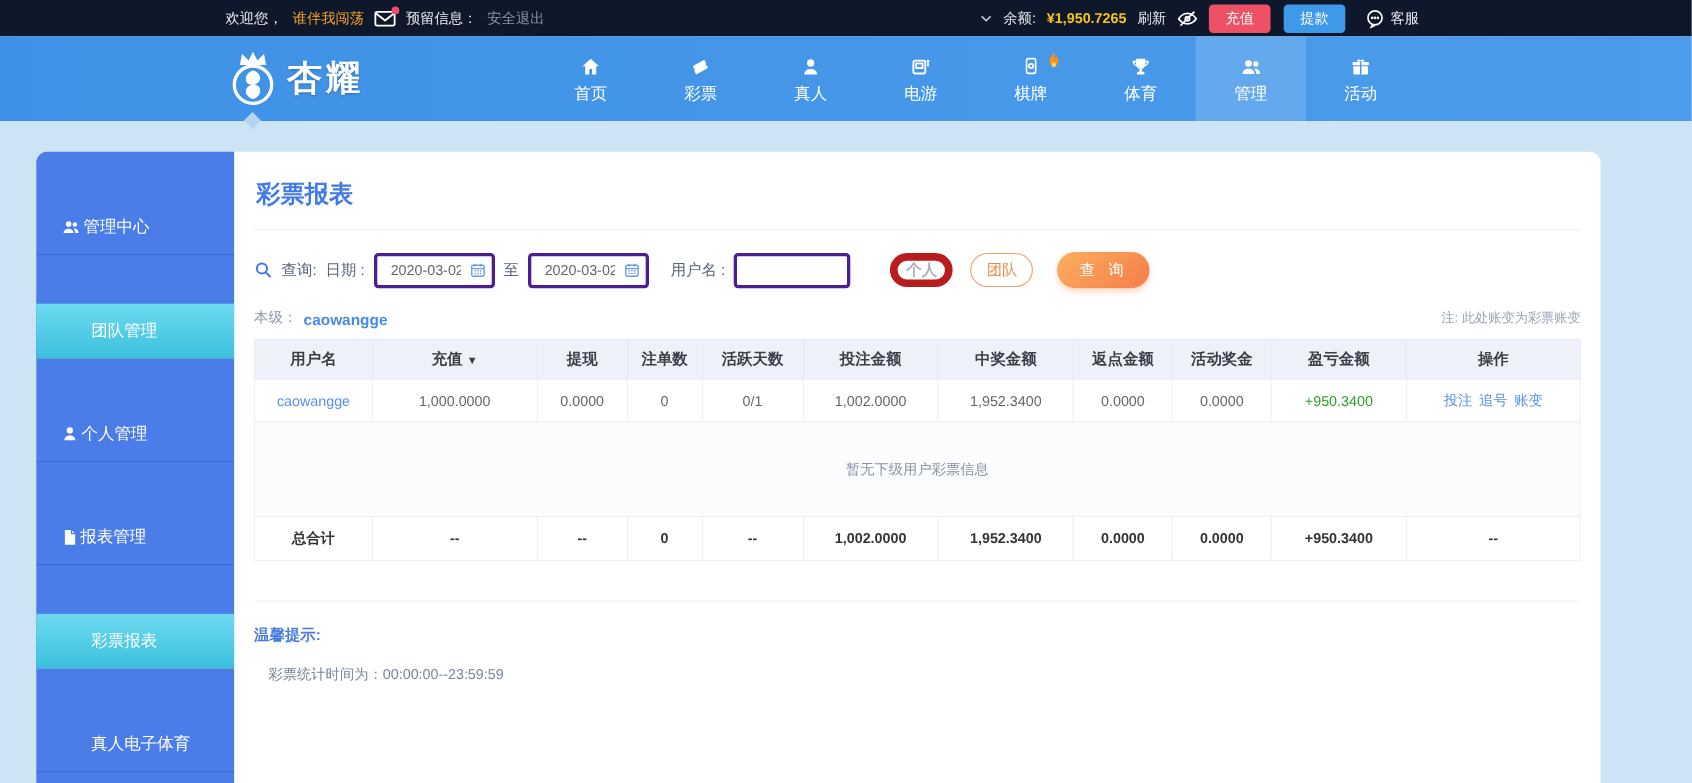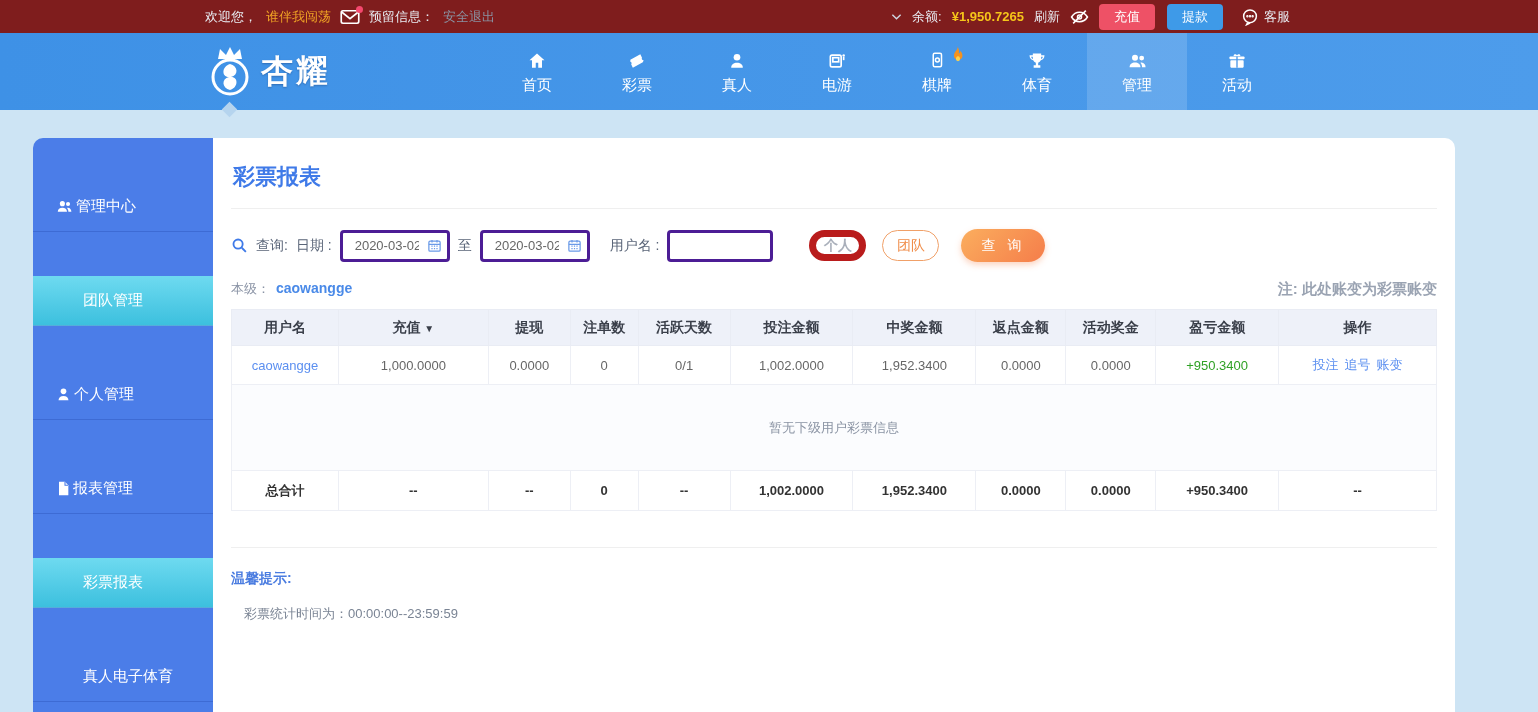--- a/index.html
+++ b/index.html
@@ -1,20 +1,20 @@
 <!DOCTYPE html>
 <html><head>
 <meta charset="utf-8">
 <style>
   * { margin:0; padding:0; box-sizing:border-box; }
   html,body { width:1538px; height:712px; overflow:hidden;
     font-family:"Liberation Sans","DejaVu Sans",sans-serif; background:#cde4f4; }
 
   
-  .topbar { height:33px; background:#7f1d1d; display:flex; align-items:center;
+  .topbar { height:33px; background:#0f172a; display:flex; align-items:center;
     color:#e8ecf2; font-size:13px; }
   .topbar-left { display:flex; align-items:center; gap:9px; margin-left:205px; }
   .topbar-right { display:flex; align-items:center; gap:10px; margin-left:auto; margin-right:248px; }
   .tb-user { color:#f0a325; cursor:pointer; }
   .tb-logout { color:#8a93a3; cursor:pointer; }
   .tb-mail { position:relative; display:inline-flex; cursor:pointer; }
   .tb-mail .dot { position:absolute; right:-3px; top:-3px; width:7px; height:7px;
     border-radius:50%; background:#f5486e; }
   .tb-balance { color:#f5c51a; font-weight:bold; }
   .tb-btn { border:none; color:#fff; font-size:13px; padding:4px 15px; border-radius:4px; cursor:pointer; }
@@ -62,23 +62,23 @@
   .date-wrap svg { position:absolute; right:8px; pointer-events:none; }
   .name-inp { width:106px; padding:0 8px; }
   .pill { height:31px; border-radius:16px; background:#fff; font-size:14px;
     cursor:pointer; font-family:inherit; }
   .pill.personal { width:57px; border:7px solid #b91c1c; color:#aab0bb; margin-left:28px;font-weight:bold; }
   .pill.team { width:57px; border:1px solid #f0a068; color:#f08c48; margin-left:8px; }
   .btn-search { width:84px; height:33px; border:none; border-radius:17px; margin-left:14px;
     background:linear-gradient(135deg,#fbae5e,#f57d4a); color:#fff; font-size:14px;
     letter-spacing:4px; cursor:pointer; box-shadow:0 3px 6px rgba(245,135,80,.35); font-family:inherit; }
 
-  .level-row { display:flex; align-items:flex-start; margin-top:18px; font-size:13px; color:#8a93a5; }
+  .level-row { display:flex; align-items:flex-end; margin-top:18px; font-size:13px; color:#8a93a5; }
   .level-user { color:#4a8ae8; font-weight:bold; font-size:14px; margin-left:6px; cursor:pointer; }
-  .note { margin-left:auto; color:#9aa3b2; font-size:15px;font-weight:bold; }
+  .note { margin-left:auto; color:#9aa3b2; font-size:12px; }
 
   table.report { border-collapse:collapse; width:1206px; margin-top:10px; font-size:13px; color:#666; }
   .report th { background:#eef1f9; height:36px; font-size:14px; color:#3a3f4a;
     font-weight:600; border:1px solid #e9ecf4; }
   .report td { height:39px; text-align:center; border:1px solid #edeff5; }
   .th-sort { color:#f56c6c; cursor:pointer; }
   .th-sort .tri { font-size:10px; }
   .empty-cell { height:86px !important; background:#fbfcfe; color:#8a93a3; }
   .total-row td { font-weight:bold; color:#333; height:40px; }
   .green { color:#2fa125; }

